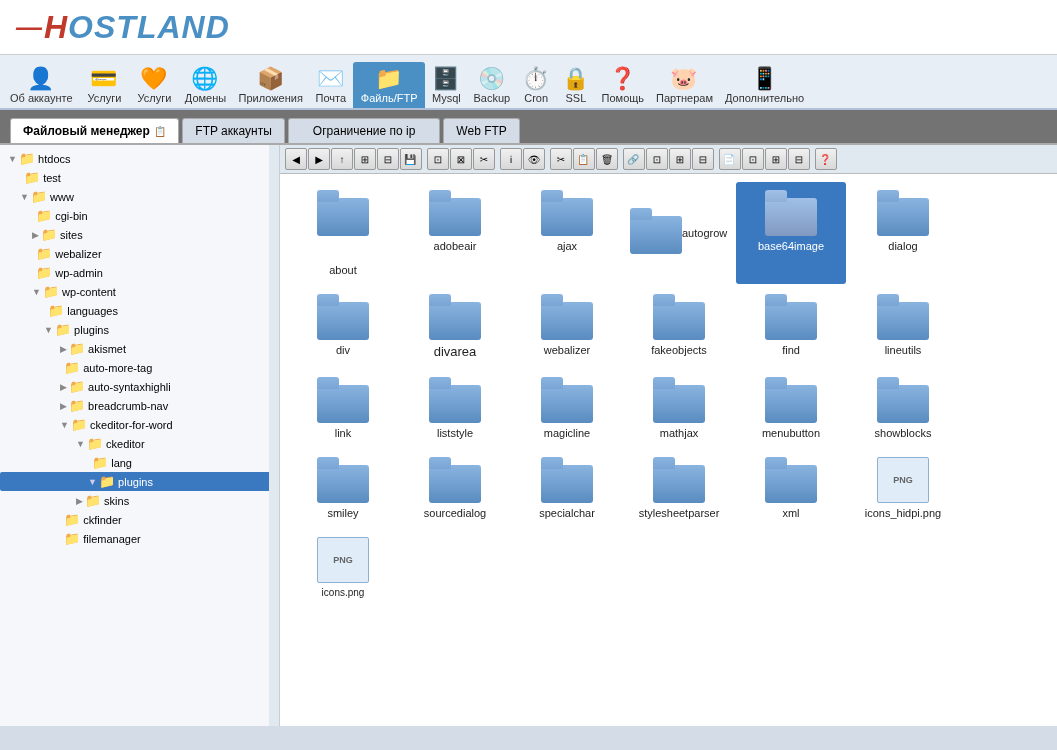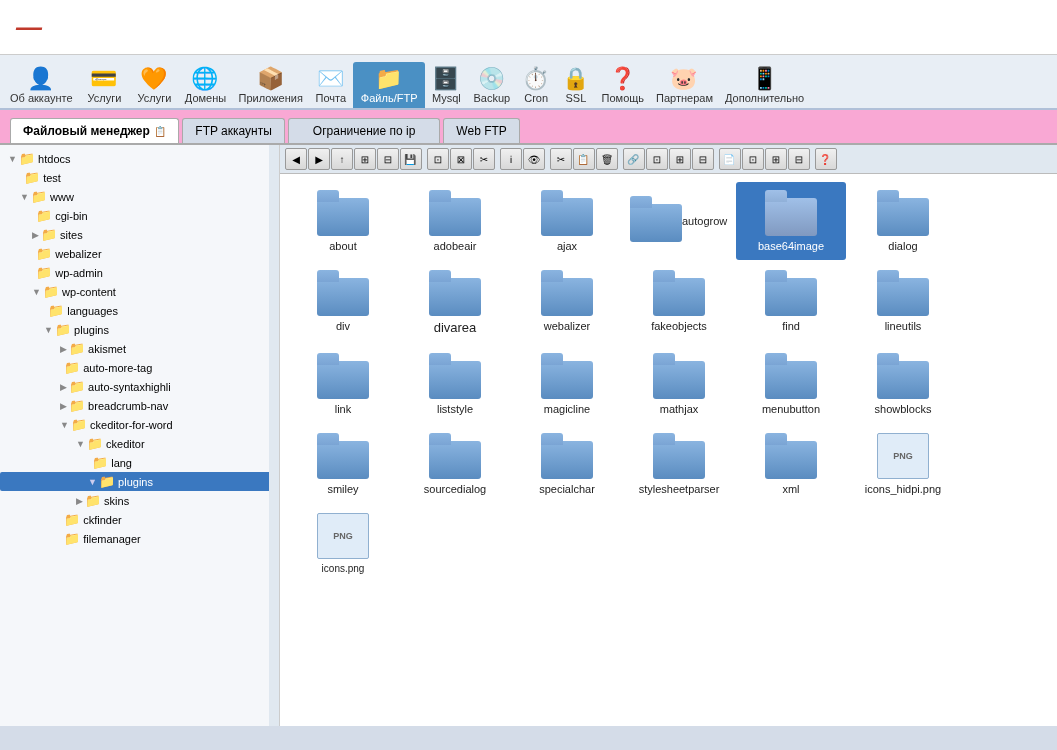--- a/index.html
+++ b/index.html
@@ -4,20 +4,23 @@
   <style>
     * { margin: 0; padding: 0; box-sizing: border-box; }
     body { font-family: Arial, sans-serif; font-size: 12px; background: #d4dce8; width: 1057px; height: 750px; overflow: hidden; }
   </style>
 </head>
 <body>
 
 <div style="background:white; padding:6px 16px; border-bottom:1px solid #ccc; height:55px; display:flex; align-items:center;">
   <div style="display:flex; align-items:center; gap:0;">
     <span style="color:#c0392b; font-size:26px; font-style:italic; font-weight:bold; margin-right:2px;">—</span>
+    <span style="font-size:32px; font-weight:bold; color:#4a90c4; font-style:italic; letter-spacing:1px;">
+      <span style="color:#c0392b;">H</span>OSTLAND
+    </span>
   </div>
 </div>
 
 <div style="background:#e8eef5; border-bottom:2px solid #b0c0d8; display:flex; align-items:flex-end; padding:0 4px; height:55px;">
   <div style="display:flex;flex-direction:column;align-items:center;padding:4px 6px;cursor:pointer;font-size:11px;color:#333;min-width:56px;text-align:center;">
     <div style="font-size:22px;">👤</div>
     <span>Об аккаунте</span>
   </div>
   <div style="display:flex;flex-direction:column;align-items:center;padding:4px 6px;cursor:pointer;font-size:11px;color:#333;min-width:52px;text-align:center;">
     <div style="font-size:22px;">💳</div>
@@ -66,21 +69,21 @@
   <div style="display:flex;flex-direction:column;align-items:center;padding:4px 6px;cursor:pointer;font-size:11px;color:#333;min-width:62px;text-align:center;">
     <div style="font-size:22px;">🐷</div>
     <span>Партнерам</span>
   </div>
   <div style="display:flex;flex-direction:column;align-items:center;padding:4px 6px;cursor:pointer;font-size:11px;color:#333;min-width:80px;text-align:center;">
     <div style="font-size:22px;">📱</div>
     <span>Дополнительно</span>
   </div>
 </div>
 
-<div style="background:#f9a8d4; padding:8px 10px 0; display:flex; gap:3px; border-bottom:1px solid #aaa;">
+<div style="background:#737373; padding:8px 10px 0; display:flex; gap:3px; border-bottom:1px solid #aaa;">
   <div style="padding:5px 12px; cursor:pointer; border:1px solid #aaa; border-bottom:none; border-radius:3px 3px 0 0; background:white; font-size:12px; font-weight:bold; display:flex; align-items:center; gap:4px;">
     <span>Файловый менеджер</span>
     <span style="font-size:10px;">📋</span>
   </div>
   <div style="padding:5px 12px; cursor:pointer; border:1px solid #aaa; border-bottom:none; border-radius:3px 3px 0 0; background:#d4dce8; font-size:12px;">
     <span>FTP аккаунты</span>
   </div>
   <div style="padding:5px 24px; cursor:pointer; border:1px solid #aaa; border-bottom:none; border-radius:3px 3px 0 0; background:#d4dce8; font-size:12px;">
     <span>Ограничение по ip</span>
   </div>
@@ -223,21 +226,21 @@
       <button style="width:22px;height:22px;border:1px solid #999;background:linear-gradient(to bottom,#f0f0f0,#d8d8d8);border-radius:2px;cursor:pointer;font-size:10px;display:flex;align-items:center;justify-content:center;">⊡</button>
       <button style="width:22px;height:22px;border:1px solid #999;background:linear-gradient(to bottom,#f0f0f0,#d8d8d8);border-radius:2px;cursor:pointer;font-size:10px;display:flex;align-items:center;justify-content:center;">⊞</button>
       <button style="width:22px;height:22px;border:1px solid #999;background:linear-gradient(to bottom,#f0f0f0,#d8d8d8);border-radius:2px;cursor:pointer;font-size:10px;display:flex;align-items:center;justify-content:center;">⊟</button>
       <div style="width:3px;"></div>
       <button style="width:22px;height:22px;border:1px solid #999;background:linear-gradient(to bottom,#f0f0f0,#d8d8d8);border-radius:2px;cursor:pointer;font-size:10px;display:flex;align-items:center;justify-content:center;">❓</button>
     </div>
 
     <div style="flex:1;overflow-y:auto;overflow-x:hidden;padding:8px;display:flex;flex-wrap:wrap;align-content:flex-start;gap:2px;background:white;">
 
 
-      <div style="width:110px;display:flex;flex-direction:column;align-items:center;padding:6px 4px;cursor:pointer;border-radius:3px;border:2px solid transparent;">
+      <div style="width:110px;display:flex;flex-direction:column;align-items:center;padding:6px 4px;cursor:pointer;border-radius:3px;border:2px solid transparent;gap:24px;">
         <div style="width:52px;height:46px;position:relative;margin-bottom:4px;">
           <div style="position:absolute;top:8px;left:0;width:52px;height:38px;background:linear-gradient(to bottom,#8ab4e0,#5a8cc0);border-radius:3px;"></div>
           <div style="position:absolute;top:0;left:0;width:22px;height:12px;background:linear-gradient(to bottom,#8ab4e0,#7aa4d4);border-radius:3px 3px 0 0;"></div>
         </div>
         <span style="font-size:11px;color:#222;text-align:center;">about</span>
       </div>
 
       <div style="width:110px;display:flex;flex-direction:column;align-items:center;padding:6px 4px;cursor:pointer;border-radius:3px;border:2px solid transparent;">
         <div style="width:52px;height:46px;position:relative;margin-bottom:4px;">
           <div style="position:absolute;top:8px;left:0;width:52px;height:38px;background:linear-gradient(to bottom,#8ab4e0,#5a8cc0);border-radius:3px;"></div>

